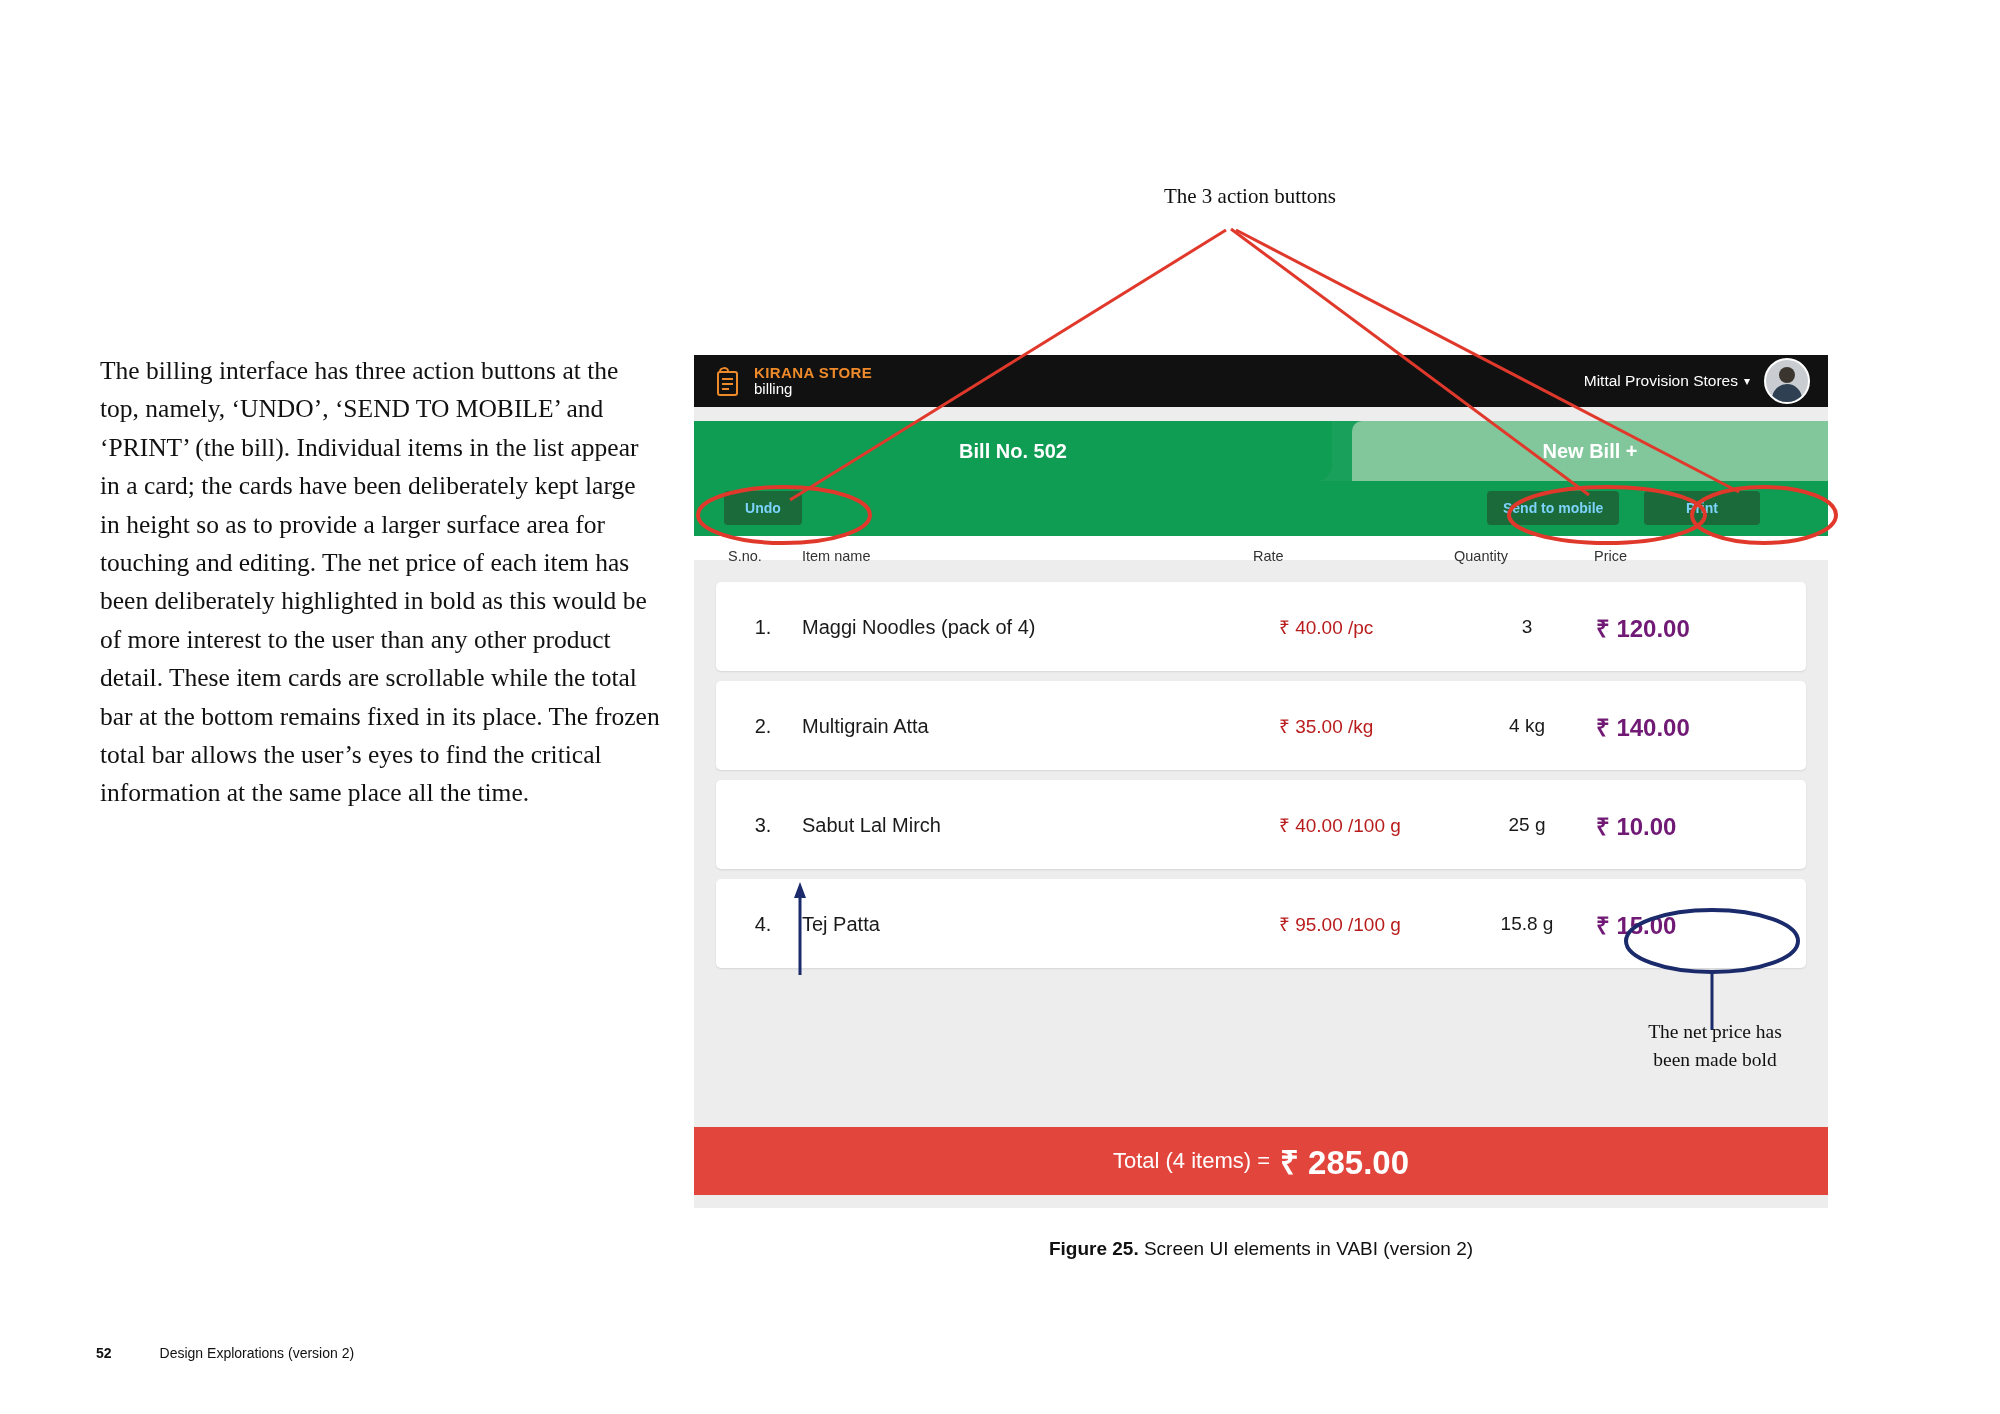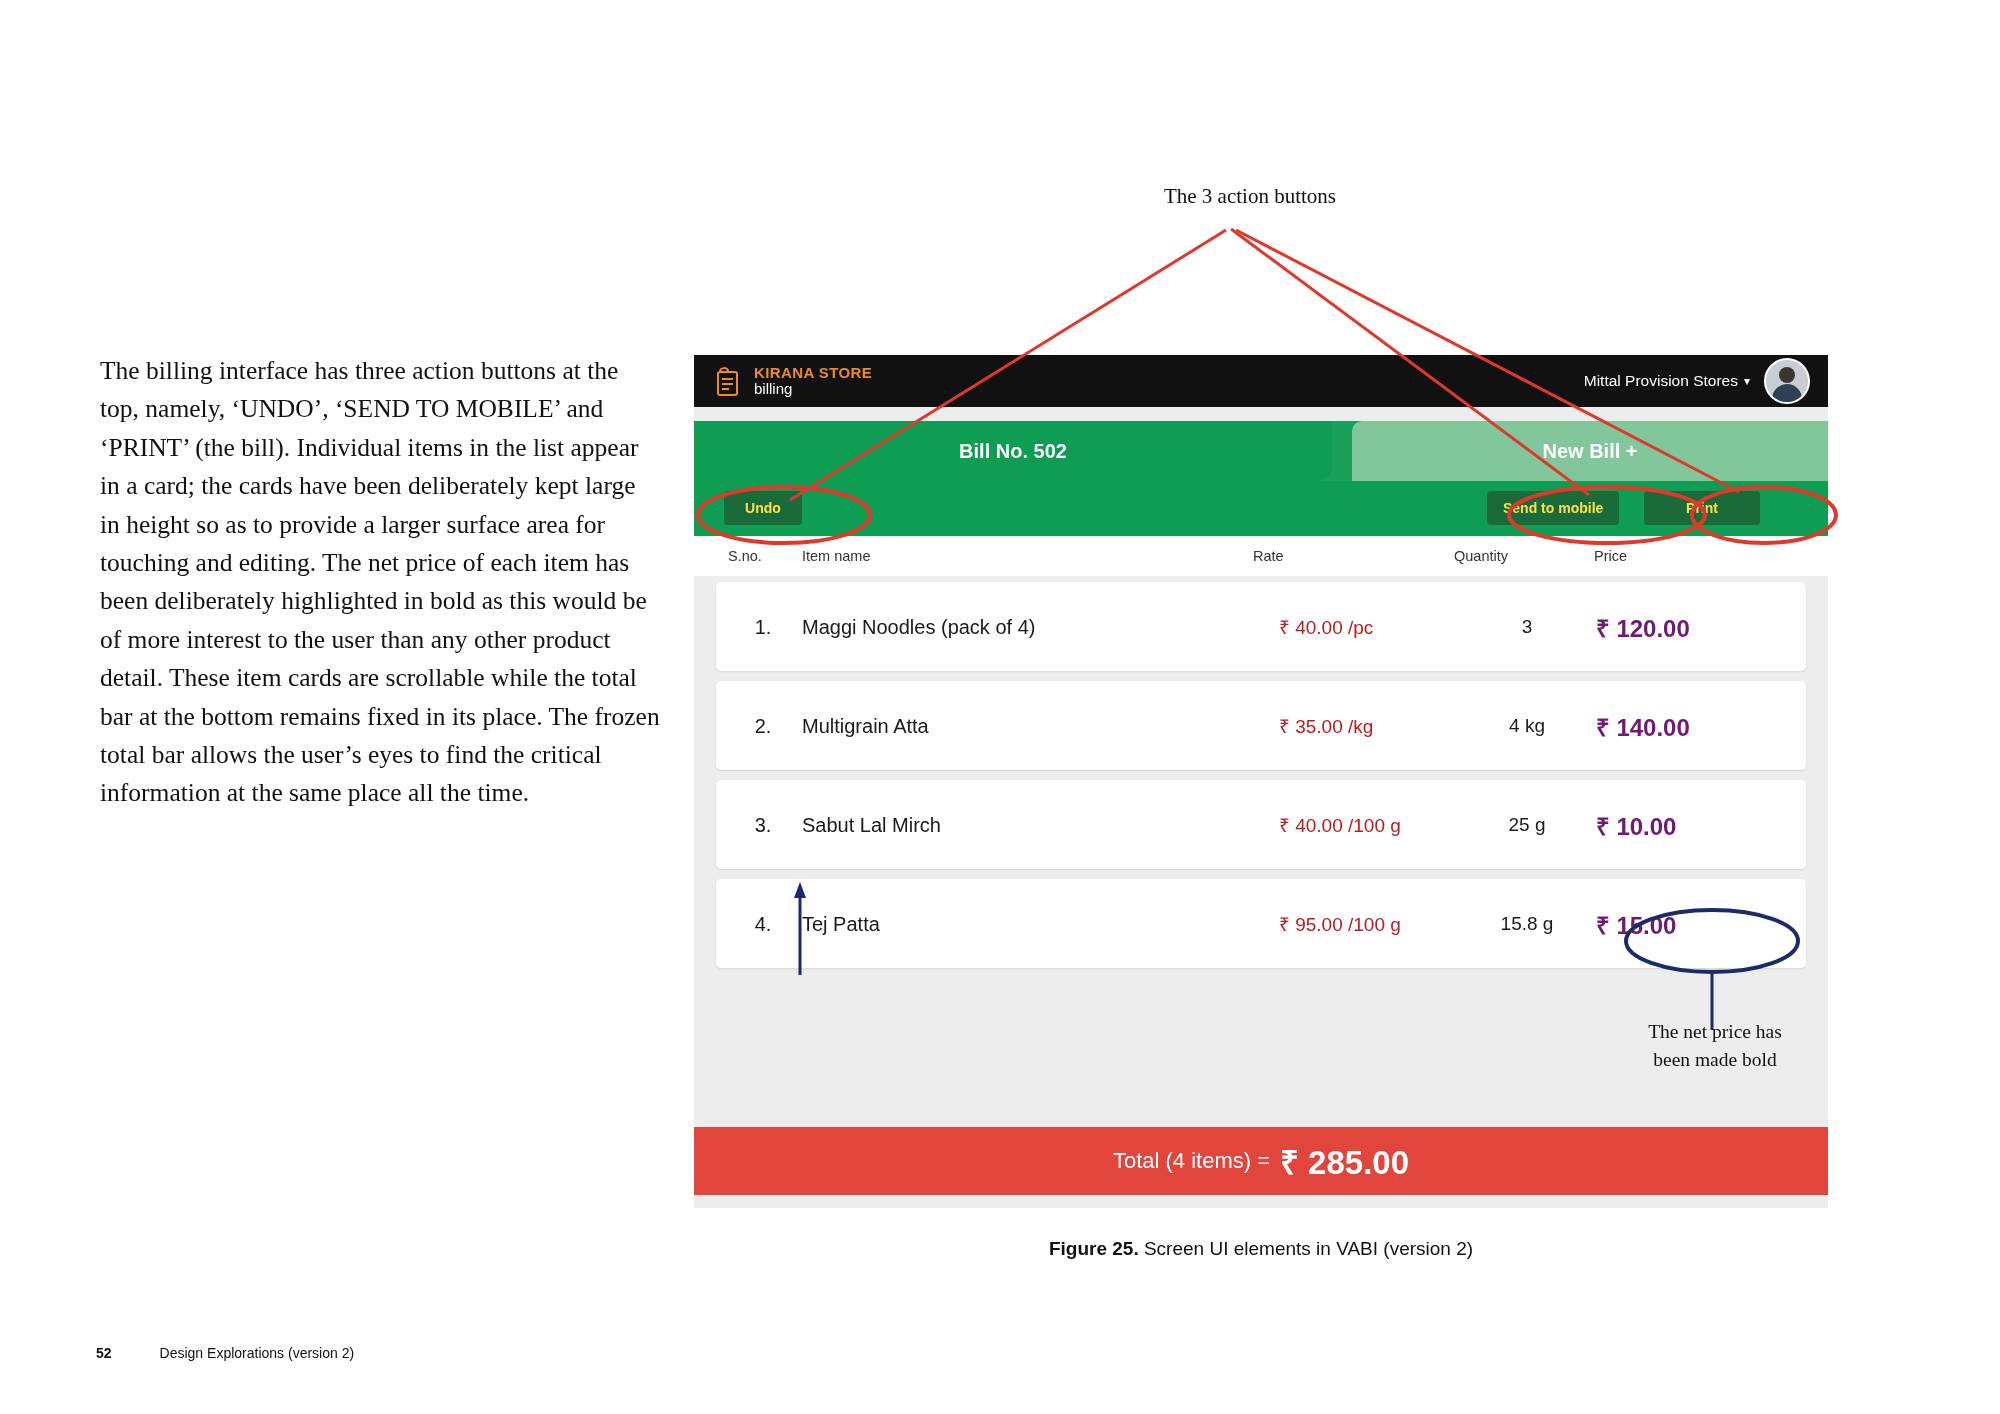--- a/index.html
+++ b/index.html
@@ -185,42 +185,42 @@
     left: 0; top: 126px;
     width: 1134px;
     height: 55px;
     background: #0f9c53;
   }
   .btn {
     position: absolute;
     top: 10px;
     height: 34px;
     background: #1b6b3a;
-    color: #fde047;
+    color: #7dd3fc;
     font-size: 14px;
     font-weight: bold;
     border: none;
     border-radius: 4px;
     display: flex;
     align-items: center;
     justify-content: center;
     padding: 0 16px;
     box-sizing: border-box;
     cursor: pointer;
   }
   .btn-undo  { left: 30px;  min-width: 78px; }
   .btn-send  { left: 793px; min-width: 128px; }
   .btn-print { left: 950px; min-width: 116px; }
 
   
   .table-head {
     position: absolute;
     left: 0; top: 181px;
     width: 1134px;
-    height: 40px;
+    height: 24px;
     background: #ffffff;
     font-size: 14.5px;
     color: #333333;
   }
   .table-head .c { position: absolute; top: 12px; }
   .col-sno  { left: 34px;  width: 70px; text-align: left; }
   .col-item { left: 108px; }
   .col-rate { left: 559px; text-align: center; }
   .col-qty  { left: 760px; }
   .col-price{ left: 900px; text-align: center; }

